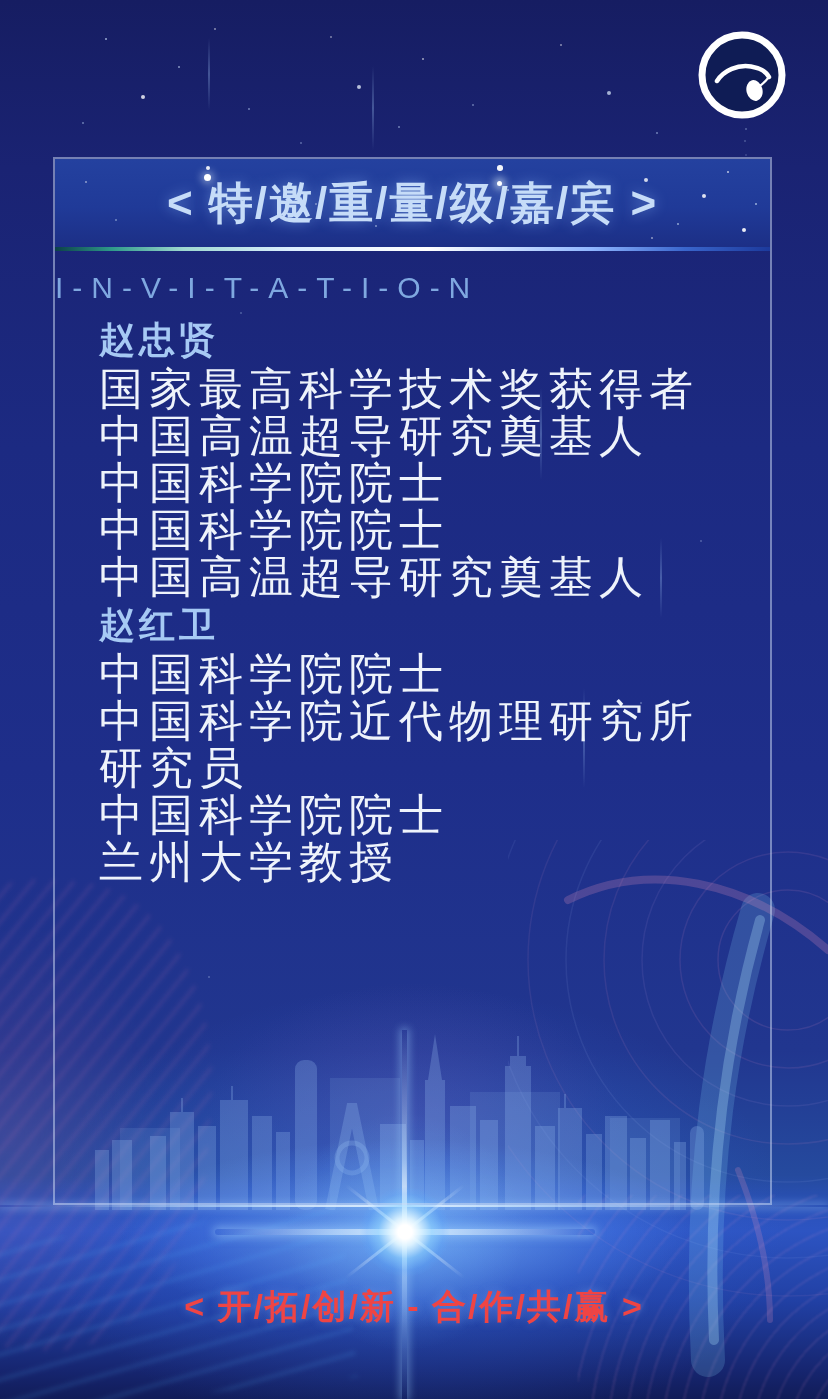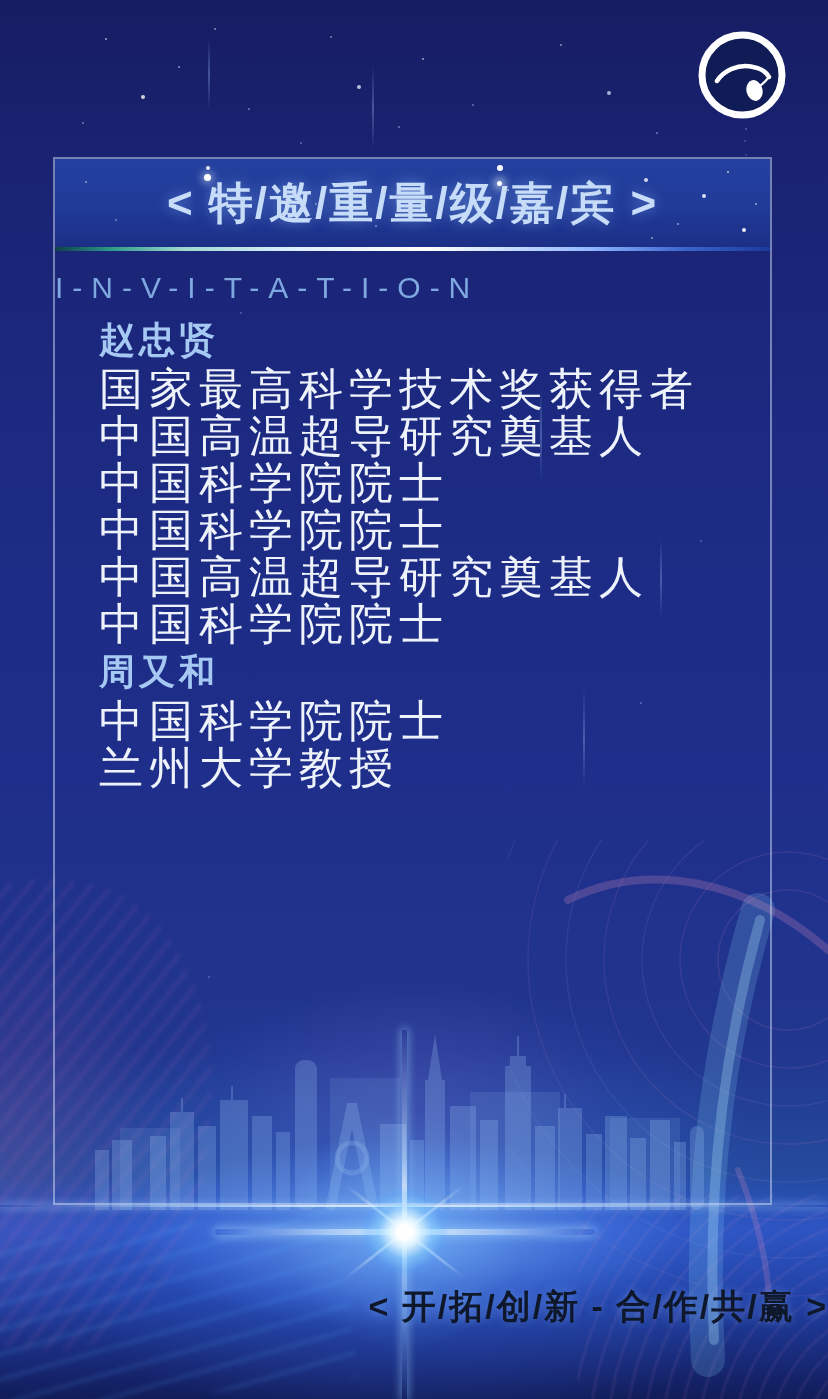--- a/index.html
+++ b/index.html
@@ -82,22 +82,22 @@
     box-shadow:0 0 9px 3px rgba(230,245,255,.75), -292px -6px 0 1px #fff, -292px -6px 9px 3px rgba(230,245,255,.6);}
   .band-title{margin:0;font-size:44px;font-weight:bold;color:#c6dcf8;letter-spacing:2px;
     text-shadow:0 0 14px rgba(150,195,255,.45);white-space:nowrap;}
   .gradline{position:absolute;left:0;top:88px;width:100%;height:4px;
     background:linear-gradient(90deg,#0b4048 0%,#2f9b8a 8%,#9fd8d0 18%,#dbeeff 33%,#ffffff 52%,#cfe2ff 62%,#8fb6ff 75%,#3a66cc 88%,#1c3a9c 100%);}
   .invitation{position:absolute;left:0;top:112px;width:100%;text-align:left;
     font-size:30px;font-weight:300;color:#7fa8e0;letter-spacing:9px;}
   .guests{position:absolute;left:44px;top:156px;width:640px;}
   .guest-name{font-size:36px;line-height:50px;color:#a6c9f4;letter-spacing:4px;font-weight:bold;}
   .guest-line{font-size:44px;line-height:47px;color:#eef3fb;letter-spacing:6px;}
-  .slogan{left:0;top:1284px;width:828px;height:44px;line-height:44px;text-align:right;
-    font-size:34px;font-weight:bold;color:#0f172a;letter-spacing:2px;
+  .slogan{left:0;top:1284px;width:828px;height:44px;line-height:44px;text-align:center;
+    font-size:34px;font-weight:bold;color:#ef4444;letter-spacing:2px;
     text-shadow:0 0 10px rgba(140,185,255,.4);}
   .skyline{left:0;top:1008px;}
   .mesh{right:0;top:840px;}
 </style>
 </head>
 <body>
 
 <div id="poster">
 
   <div class="abs page-dots"></div>
@@ -203,24 +203,25 @@
         <div class="guest-name">赵忠贤</div>
         <div class="guest-line">国家最高科学技术奖获得者</div>
         <div class="guest-line">中国高温超导研究奠基人</div>
         <div class="guest-line">中国科学院院士</div>
       </div>
       <div class="guest">
         <div class="guest-line">中国科学院院士</div>
         <div class="guest-line">中国高温超导研究奠基人</div>
       </div>
       <div class="guest">
-        <div class="guest-line">中国科学院院士</div>
-      </div>
-      <div class="guest">
-        <div class="guest-name">周又和</div>
+        <div class="guest-name">赵红卫</div>
+        <div class="guest-line">中国科学院院士</div>
+        <div class="guest-line">中国科学院近代物理研究所研究员</div>
+      </div>
+      <div class="guest">
         <div class="guest-line">中国科学院院士</div>
         <div class="guest-line">兰州大学教授</div>
       </div>
     </div>
   </div>
 
   <div class="abs slogan">&lt; 开/拓/创/新 - 合/作/共/赢 &gt;</div>
 
 </div>
 

